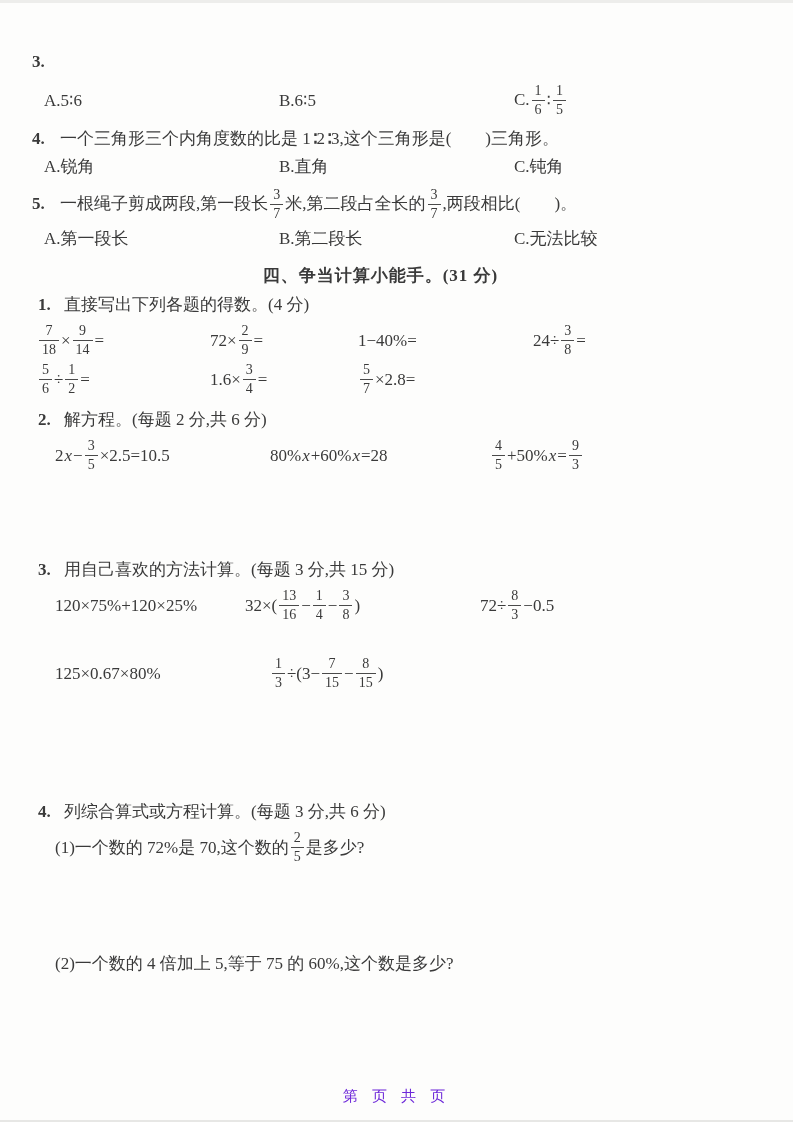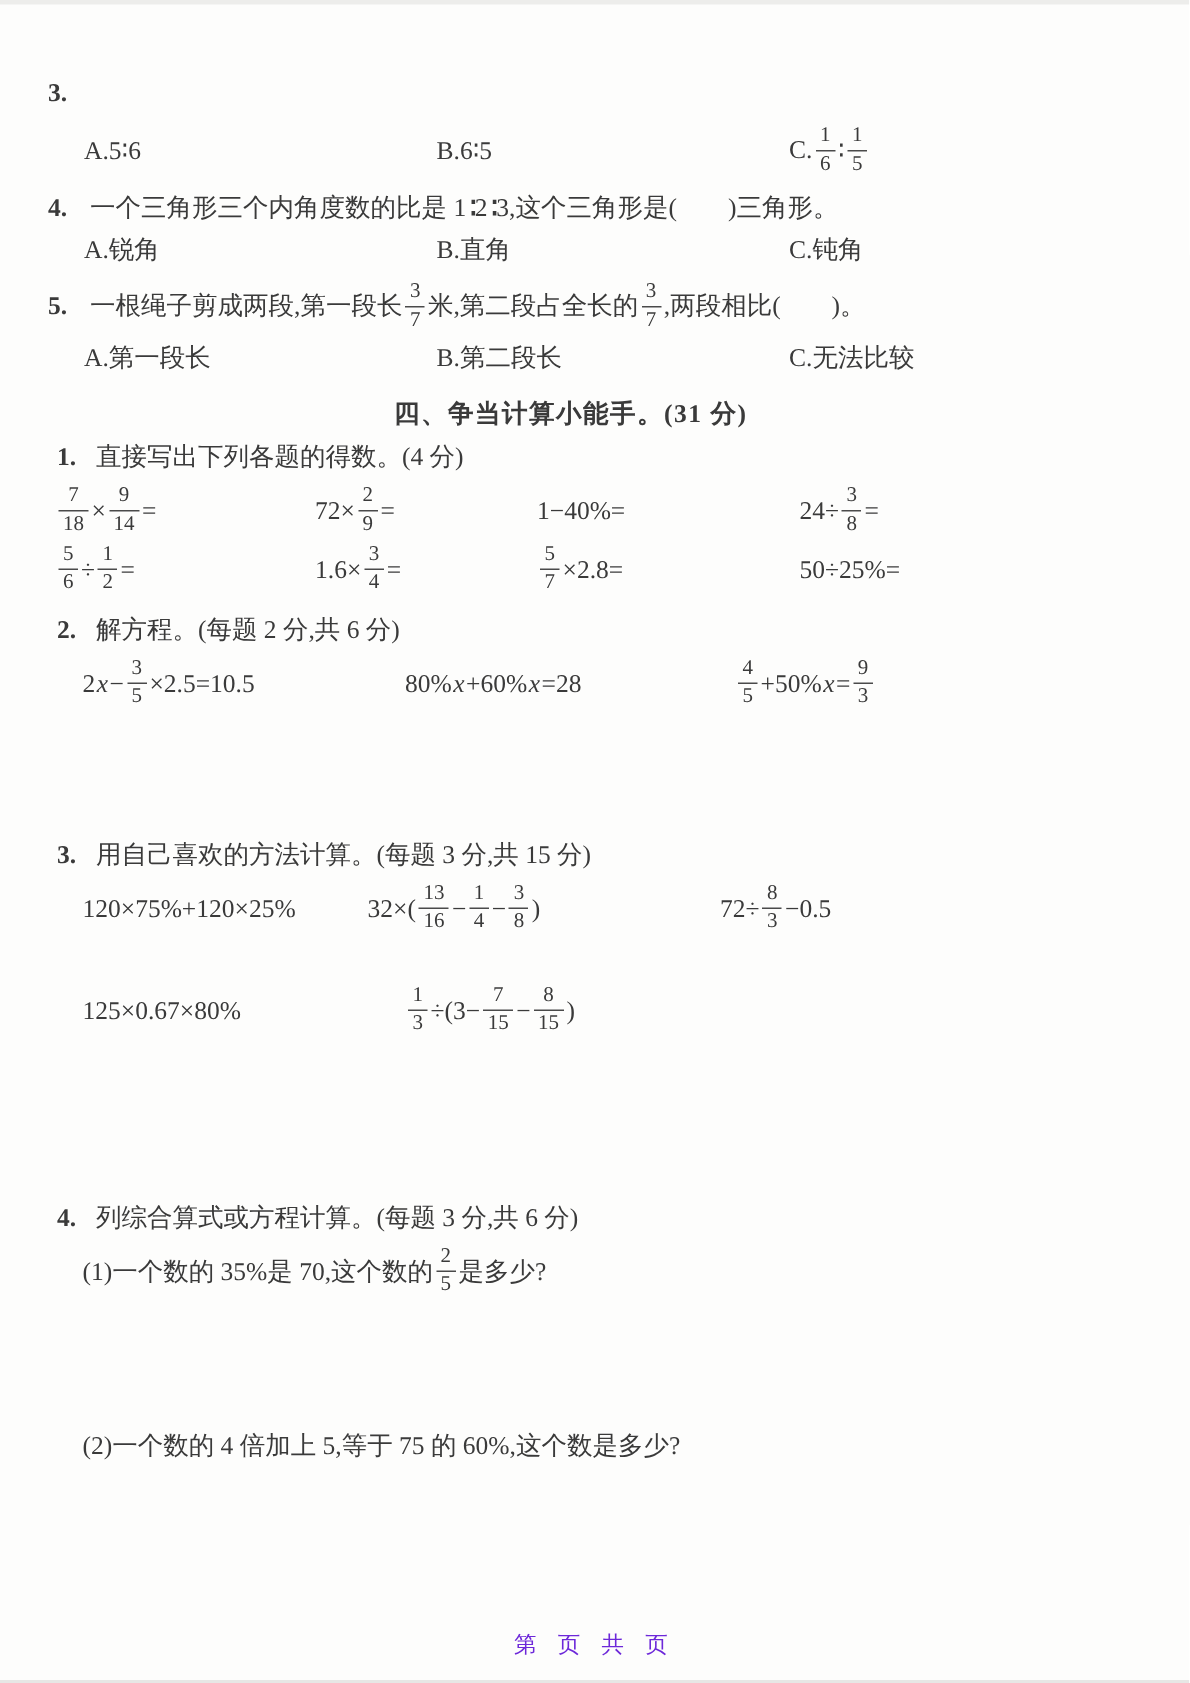--- a/index.html
+++ b/index.html
@@ -13,21 +13,21 @@
     font-size:17px;
     color:#3a3a3a;
     overflow:hidden;
   }
   .scan-edge-top{position:absolute;top:0;left:0;width:100%;height:3px;background:#ededeb;}
   .scan-edge-bottom{position:absolute;bottom:0;left:0;width:100%;height:2px;background:#e7e7e5;}
 
   .q-line{display:flex;align-items:center;line-height:1.45;}
   .q-num{flex:none;width:28px;font-weight:bold;}
   .q-stem{display:flex;align-items:center;flex-wrap:wrap;}
-  .q-opts{display:flex;align-items:center;margin-left:24px;}
+  .q-opts{display:flex;align-items:center;margin-left:12px;}
   .opt{display:flex;align-items:center;}
   .opt-a{width:235px;}
   .opt-b{width:235px;}
 
   .q3 .q-opts{margin-top:9px;}
   .q4{margin-top:10px;}
   .q4 .q-opts{margin-top:4px;}
   .q5{margin-top:10px;}
   .q5 .q-opts{margin-top:6px;}
 
@@ -202,23 +202,20 @@
         </span>
         <span>=</span>
       </span>
     <span class="expr">
         <span class="frac">
           <span class="num">5</span>
           <span class="den">7</span>
         </span>
         <span>×2.8=</span>
       </span>
-    <span class="expr">
-        <span>50÷25%=</span>
-      </span>
   </div>
 
   <div class="sub-head sub2-head">
     <span class="sub-num">2.</span>
     <span>解方程。(每题 2 分,共 6 分)</span>
   </div>
   <div class="eq-grid">
     <span class="expr">
         <span>2</span>
         <span class="mi">x</span>
@@ -307,21 +304,21 @@
         </span>
         <span>)</span>
       </span>
   </div>
 
   <div class="sub-head sub4-head">
     <span class="sub-num">4.</span>
     <span>列综合算式或方程计算。(每题 3 分,共 6 分)</span>
   </div>
   <div class="part-line part-1">
-      <span>(1)一个数的 35%是 70,这个数的</span>
+      <span>(1)一个数的 72%是 70,这个数的</span>
       <span class="frac">
         <span class="num">2</span>
         <span class="den">5</span>
       </span>
       <span>是多少?</span>
     </div>
   <div class="part-line part-2">
       <span>(2)一个数的 4 倍加上 5,等于 75 的 60%,这个数是多少?</span>
     </div>
 

